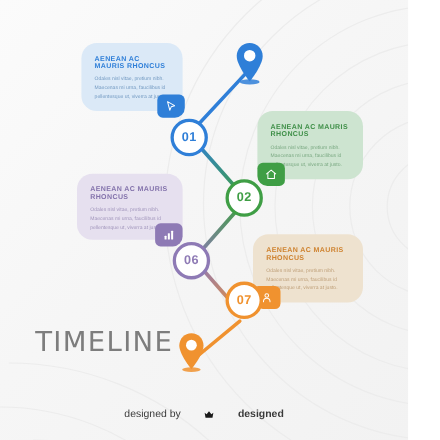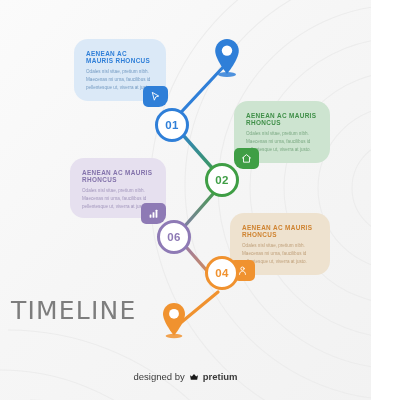--- a/index.html
+++ b/index.html
@@ -51,35 +51,35 @@
     background: #ffffff;
     box-sizing: border-box;
     display: flex; align-items: center; justify-content: center;
     font-size: 11.5px;
     font-weight: bold;
     letter-spacing: 0.3px;
   }
 
   .pin { position: absolute; }
 
-  #title-block { position: absolute; left: 11px; top: 298px; }
+  #title-block { position: absolute; left: 32px; top: 298px; }
   .t-main {
     font-size: 25px; letter-spacing: 1.2px;
     color: #7d7d7d; line-height: 1; margin: 0;
     font-family: "DejaVu Sans", sans-serif;
   }
   .t-sub {
     font-size: 17px; letter-spacing: 2.6px;
     color: #d2d2d2; line-height: 1; margin: 3px 0 0 2px;
     font-family: "DejaVu Sans", sans-serif;
   }
 
   #footer {
     position: absolute; left: 0; right: 0; top: 371px;
-    display: flex; align-items: center; justify-content: center; gap: 4px;
+    display: flex; align-items: center; justify-content: center; gap: 21px;
     font-size: 9.5px; color: #3a3a3a;
   }
   #footer .brand { font-weight: bold; }
   #footer svg { width: 10px; height: 10px; display: block; }
 </style>
 </head>
 <body>
 
 <div id="root">
 
@@ -160,21 +160,21 @@
   <div class="icon-tab" style="left:230px; top:260px; background:#f0922f; border-radius:5px 5px 5px 9px;">
     <svg viewBox="0 0 24 24" fill="none" stroke="#ffffff" stroke-width="2" stroke-linecap="round">
       <circle cx="12" cy="8" r="3.6"></circle>
       <path d="M5.5 20.5 C5.5 16 8.4 13.6 12 13.6 C15.6 13.6 18.5 16 18.5 20.5"></path>
     </svg>
   </div>
 
   <div class="node" style="left:155px; top:108px; border:3.6px solid #2f7fd8; color:#2f7fd8;">01</div>
   <div class="node" style="left:205px; top:163px; border:3.6px solid #3f9e45; color:#3f9e45;">02</div>
   <div class="node" style="left:157px; top:220px; border:3.6px solid #8e7ab5; color:#8e7ab5;">06</div>
-  <div class="node" style="left:205px; top:256px; border:3.6px solid #f0922f; color:#f0922f;">04</div>
+  <div class="node" style="left:205px; top:256px; border:3.6px solid #f0922f; color:#f0922f;">07</div>
 
   <svg class="pin" style="left:210px; top:36px; width:34px; height:44px;" viewBox="0 0 34 44">
     <path d="M17 3 C10.4 3 5.2 8.2 5.2 14.8 C5.2 23.6 17 38 17 38 C17 38 28.8 23.6 28.8 14.8 C28.8 8.2 23.6 3 17 3 Z" fill="#2f7fd8"></path>
     <circle cx="17" cy="14.6" r="5.2" fill="#ffffff"></circle>
     <ellipse cx="17" cy="38.5" rx="9" ry="2.4" fill="#2f7fd8" opacity="0.85"></ellipse>
   </svg>
 
   <svg class="pin" style="left:158px; top:300px; width:32px; height:42px;" viewBox="0 0 32 42">
     <path d="M16 3 C9.9 3 5 7.9 5 14 C5 22.2 16 35.6 16 35.6 C16 35.6 27 22.2 27 14 C27 7.9 22.1 3 16 3 Z" fill="#f0922f"></path>
     <circle cx="16" cy="13.8" r="4.9" fill="#ffffff"></circle>
@@ -183,16 +183,16 @@
 
   <div id="title-block">
     <div class="t-main">TIMELINE</div>
   </div>
 
   <div id="footer">
     <span>designed by</span>
     <svg viewBox="0 0 24 24" fill="#1a1a1a">
       <path d="M2.5 7.5 L6.8 11 L12 4.5 L17.2 11 L21.5 7.5 L19.6 18.5 L4.4 18.5 Z"></path>
     </svg>
-    <span class="brand">pretium</span>
+    <span class="brand">designed</span>
   </div>
 
 </div>
 
 </body></html>

